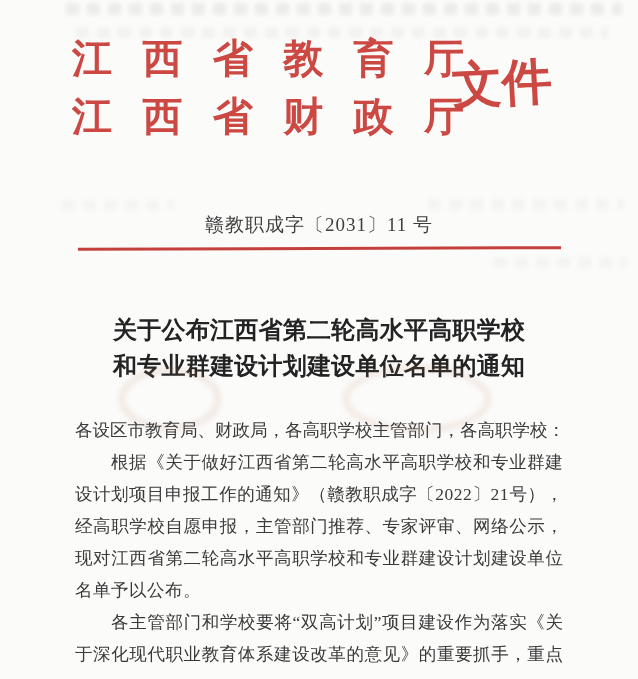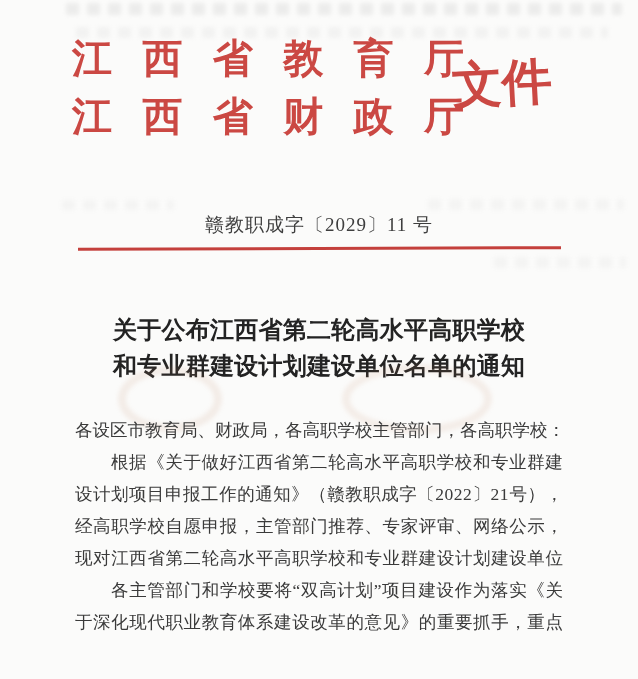--- a/index.html
+++ b/index.html
@@ -80,21 +80,21 @@
   <div class="issuer issuer-2">
       <span>江</span>
       <span>西</span>
       <span>省</span>
       <span>财</span>
       <span>政</span>
       <span>厅</span>
     </div>
   <div class="doc-type">文件</div>
 
-  <div class="doc-number">赣教职成字〔2029〕11 号</div>
+  <div class="doc-number">赣教职成字〔2031〕11 号</div>
 
   <div class="rule"></div>
 
   <div class="title">
     <div class="title-line">
         <span>关</span>
         <span>于</span>
         <span>公</span>
         <span>布</span>
         <span>江</span>
@@ -277,20 +277,21 @@
         <span>群</span>
         <span>建</span>
         <span>设</span>
         <span>计</span>
         <span>划</span>
         <span>建</span>
         <span>设</span>
         <span>单</span>
         <span>位</span>
       </div>
+    <div class="bodyline short">名单予以公布。</div>
     <div class="bodyline indent">
         <span>各</span>
         <span>主</span>
         <span>管</span>
         <span>部</span>
         <span>门</span>
         <span>和</span>
         <span>学</span>
         <span>校</span>
         <span>要</span>

